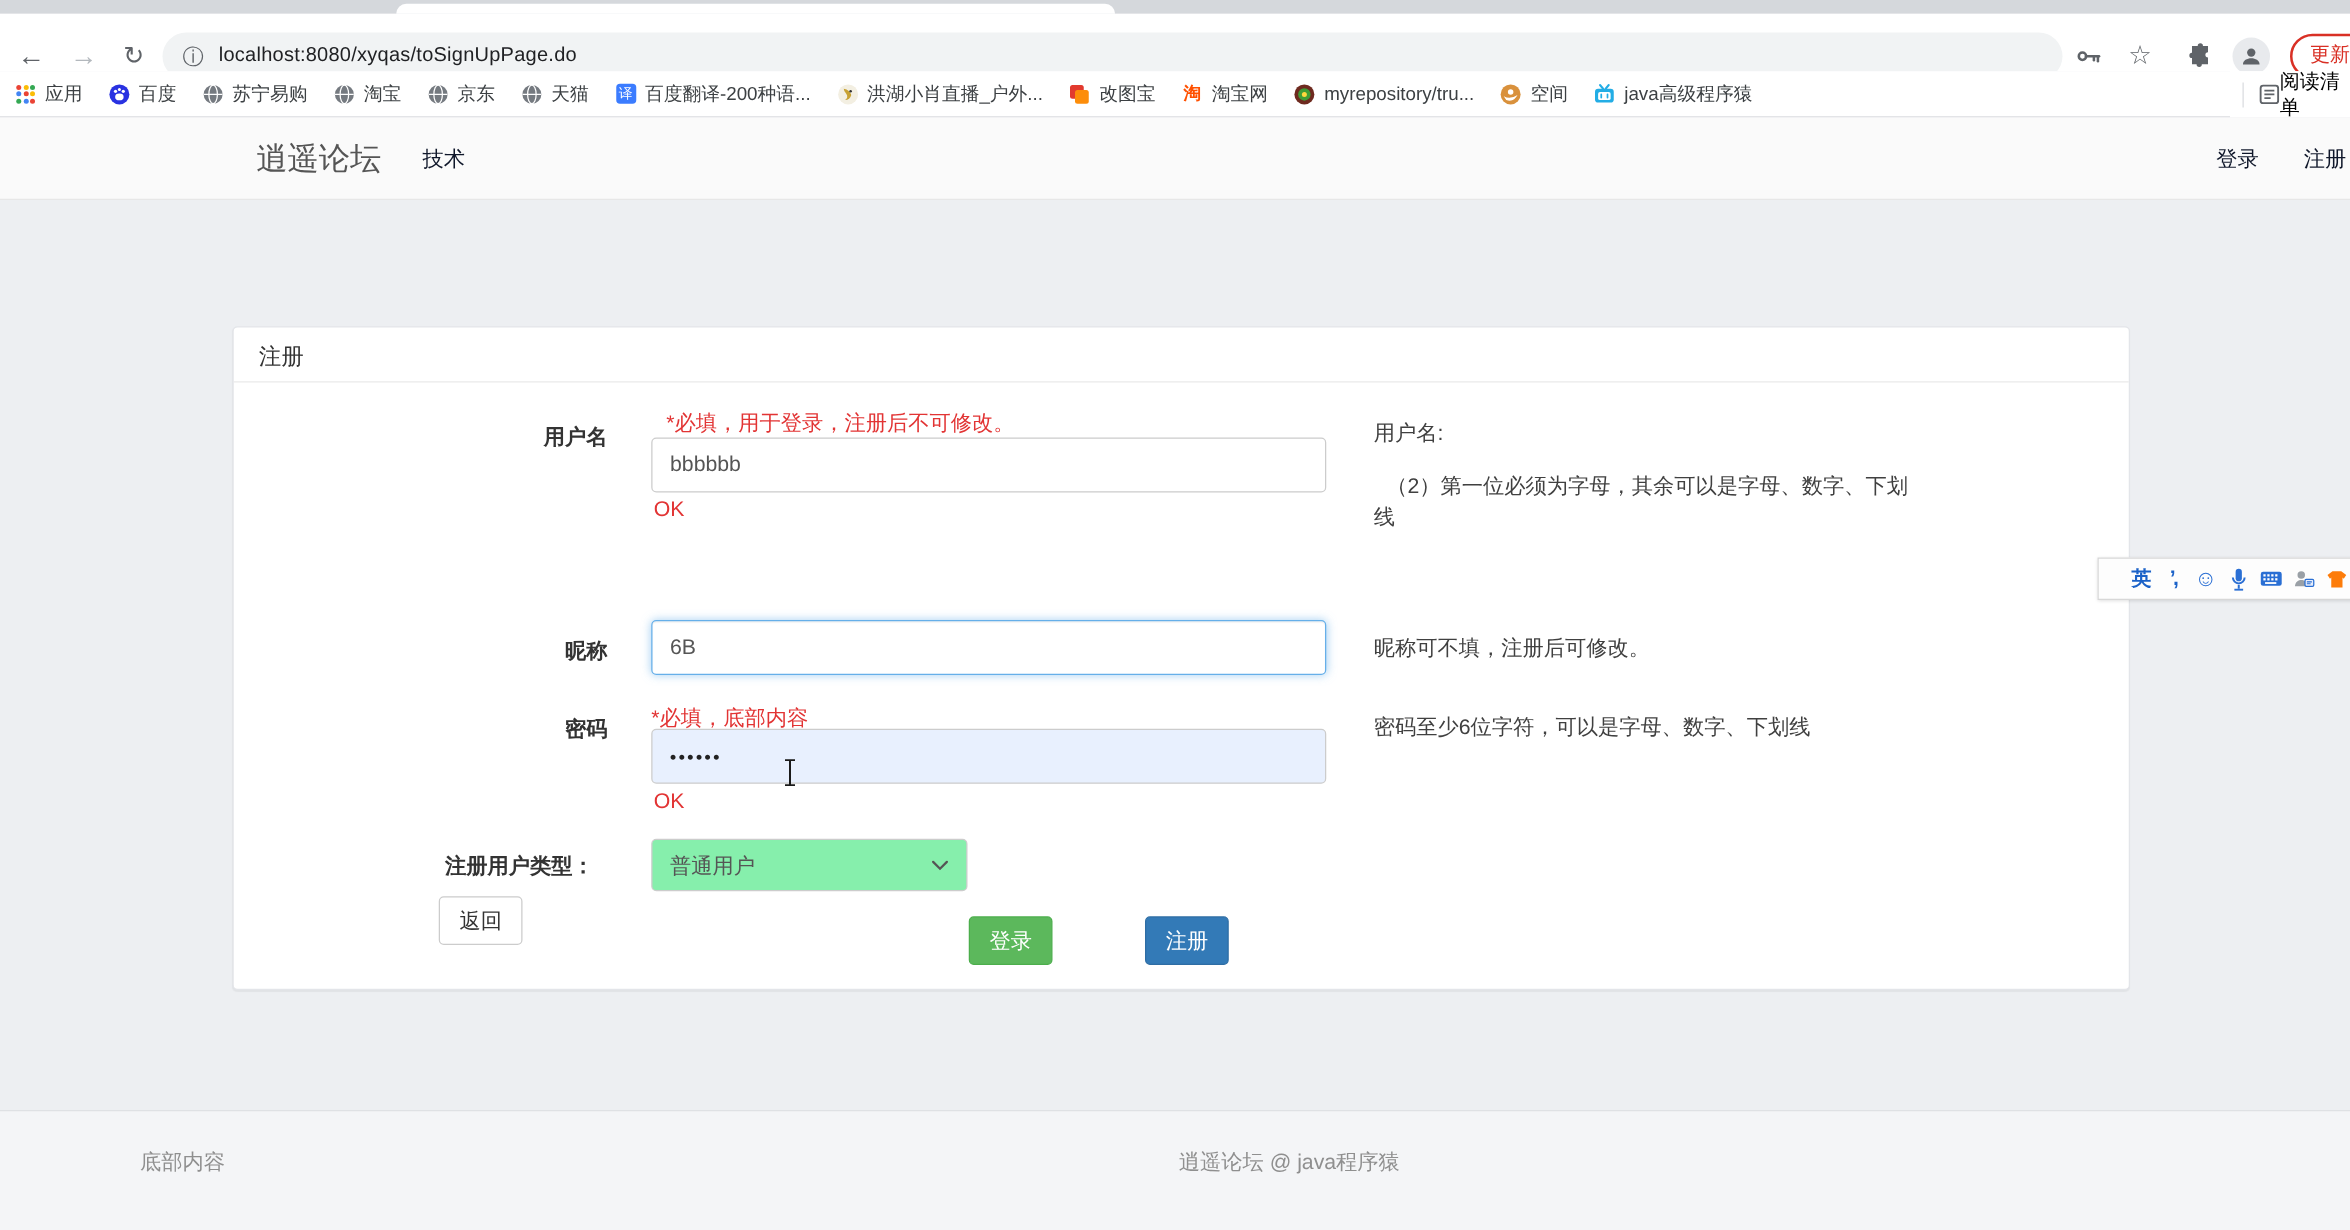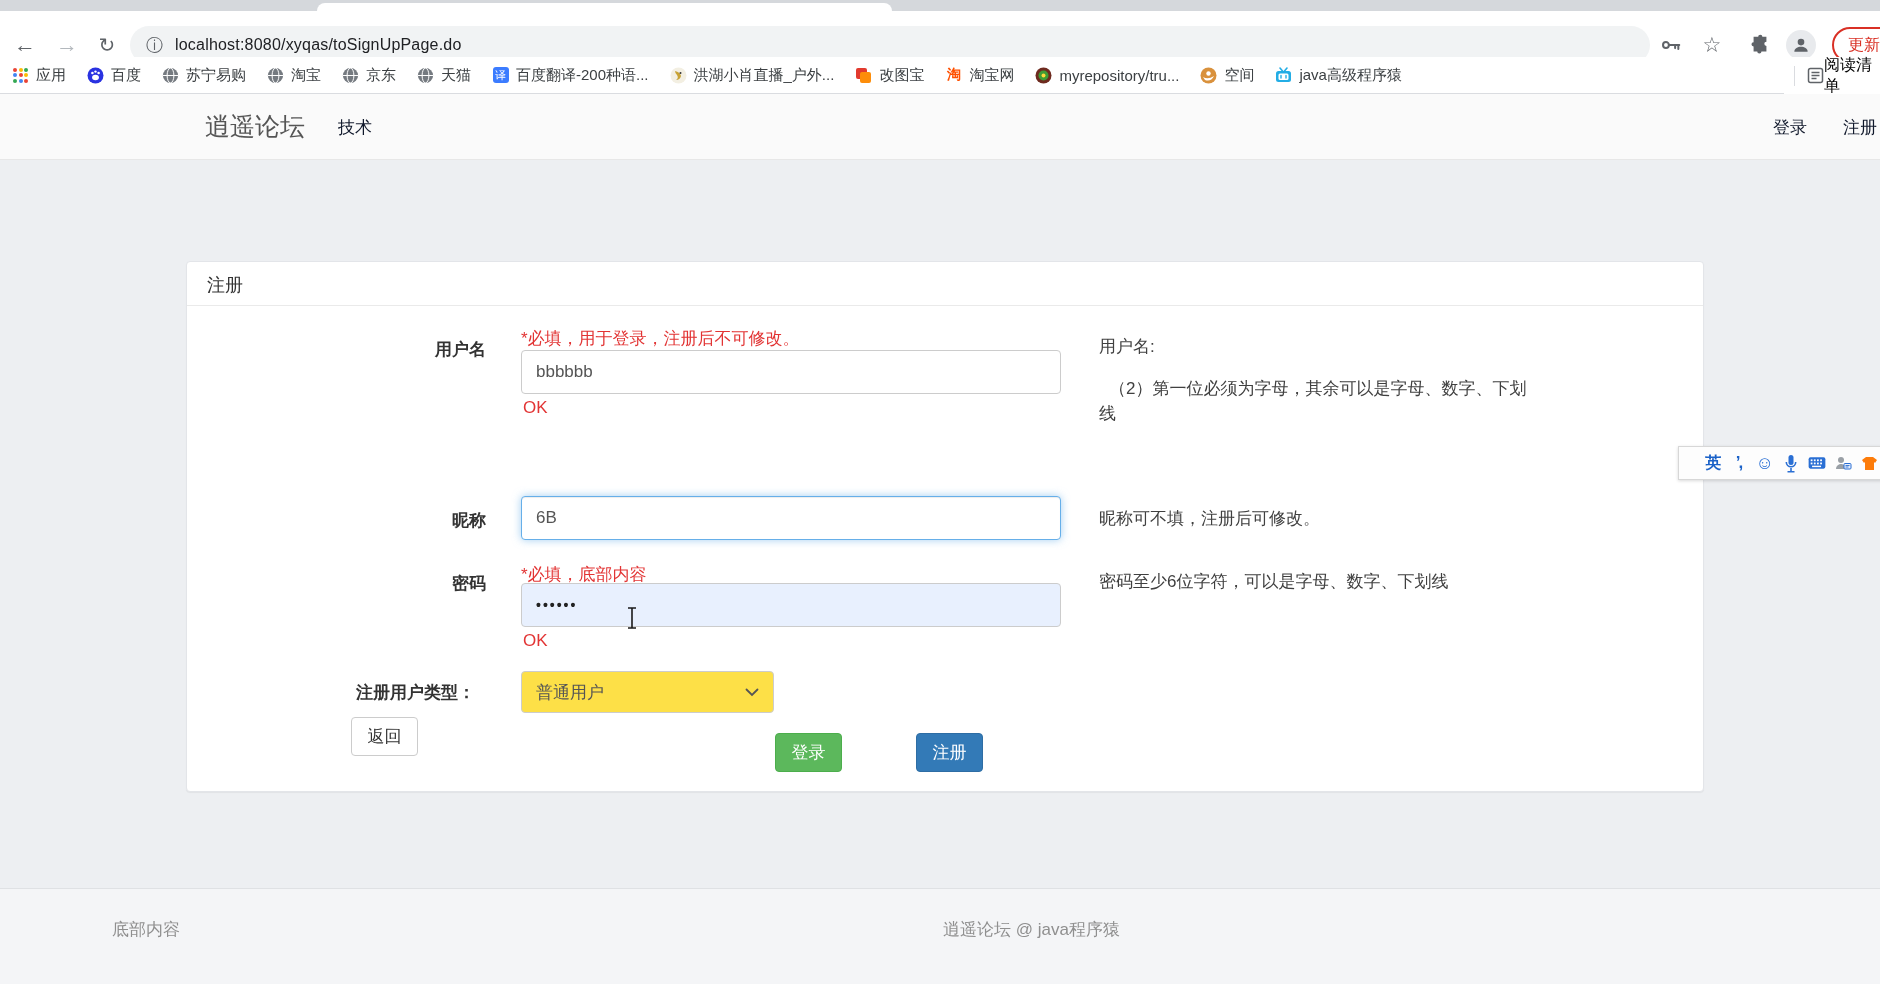--- a/index.html
+++ b/index.html
@@ -41,21 +41,21 @@
   .card-header { left:0; top:0; width:100%; height:44px; border-bottom:1px solid #eaeaea; }
   .card-title { left:20px; top:11px; font-size:18px; color:#333; }
   .flabel { font-size:17px; font-weight:bold; color:#333; text-align:right; }
   .danger { color:#e23434; font-size:17px; }
   .tinput { width:540px; height:44px; border:1px solid #ccc; border-radius:4px; padding:0 14px; font-size:17px; color:#555; background:#fff; font-family:inherit; outline:none; }
   .tinput.focused { border-color:#66afe9; box-shadow:inset 0 1px 1px rgba(0,0,0,.075), 0 0 8px rgba(102,175,233,.6); }
   .tinput.autofill { background:#e8f0fe; font-size:14px; font-weight:bold; letter-spacing:2px; color:#222; }
   .help { width:430px; font-size:17px; color:#404040; line-height:25px; }
   .help p { margin:0 0 17px 0; }
   .help p.indent { text-indent:10px; }
-  .selectbox { width:253px; height:42px; border:1px solid #ccc; border-radius:4px; background:#fde047; display:flex; align-items:center; padding:0 14px; font-size:17px; color:#555; cursor:pointer; }
+  .selectbox { width:253px; height:42px; border:1px solid #ccc; border-radius:4px; background:#86efac; display:flex; align-items:center; padding:0 14px; font-size:17px; color:#555; cursor:pointer; }
   .selectbox .chev { margin-left:auto; }
   .btn { height:39px; border-radius:4px; font-size:17px; text-align:center; line-height:37px; cursor:pointer; }
   .btn-default { width:67px; background:#fff; border:1px solid #ccc; color:#333; }
   .btn-success { width:67px; background:#5cb85c; border:1px solid #4cae4c; color:#fff; }
   .btn-primary { width:67px; background:#337ab7; border:1px solid #2e6da4; color:#fff; }
 
   
   .footer { left:0; top:888px; width:1880px; height:96px; background:#f4f5f7; border-top:1px solid #dfe1e4; }
   .footer span { font-size:17px; color:#8f8f8f; }
 
@@ -267,21 +267,21 @@
   <span class="abs nav-link" style="left:338px; top:22px;">技术</span>
   <span class="abs nav-link" style="left:1773px; top:22px;">登录</span>
   <span class="abs nav-link" style="left:1843px; top:22px;">注册</span>
 </div>
 
 <div class="abs card">
   <div class="abs card-header">
     <span class="abs card-title">注册</span>
   </div>
 
-  <span class="abs danger" style="left:334px; top:65px;">*必填，用于登录，注册后不可修改。</span>
+  <span class="abs danger" style="left:346px; top:65px;">*必填，用于登录，注册后不可修改。</span>
   <span class="abs flabel" style="left:0; top:76px; width:299px;">用户名</span>
   <input class="abs tinput" style="left: 334px; top: 88px;" type="text" readonly="" value="bbbbbb">
   <span class="abs danger" style="left:336px; top:136px;">OK</span>
   <div class="abs help" style="left:912px; top:72px;">
     <p>用户名:</p>
     <p class="indent">（2）第一位必须为字母，其余可以是字母、数字、下划线</p>
   </div>
 
   <span class="abs flabel" style="left:0; top:247px; width:299px;">昵称</span>
   <input class="abs tinput focused" style="left: 334px; top: 234px;" type="text" readonly="" value="6B">

